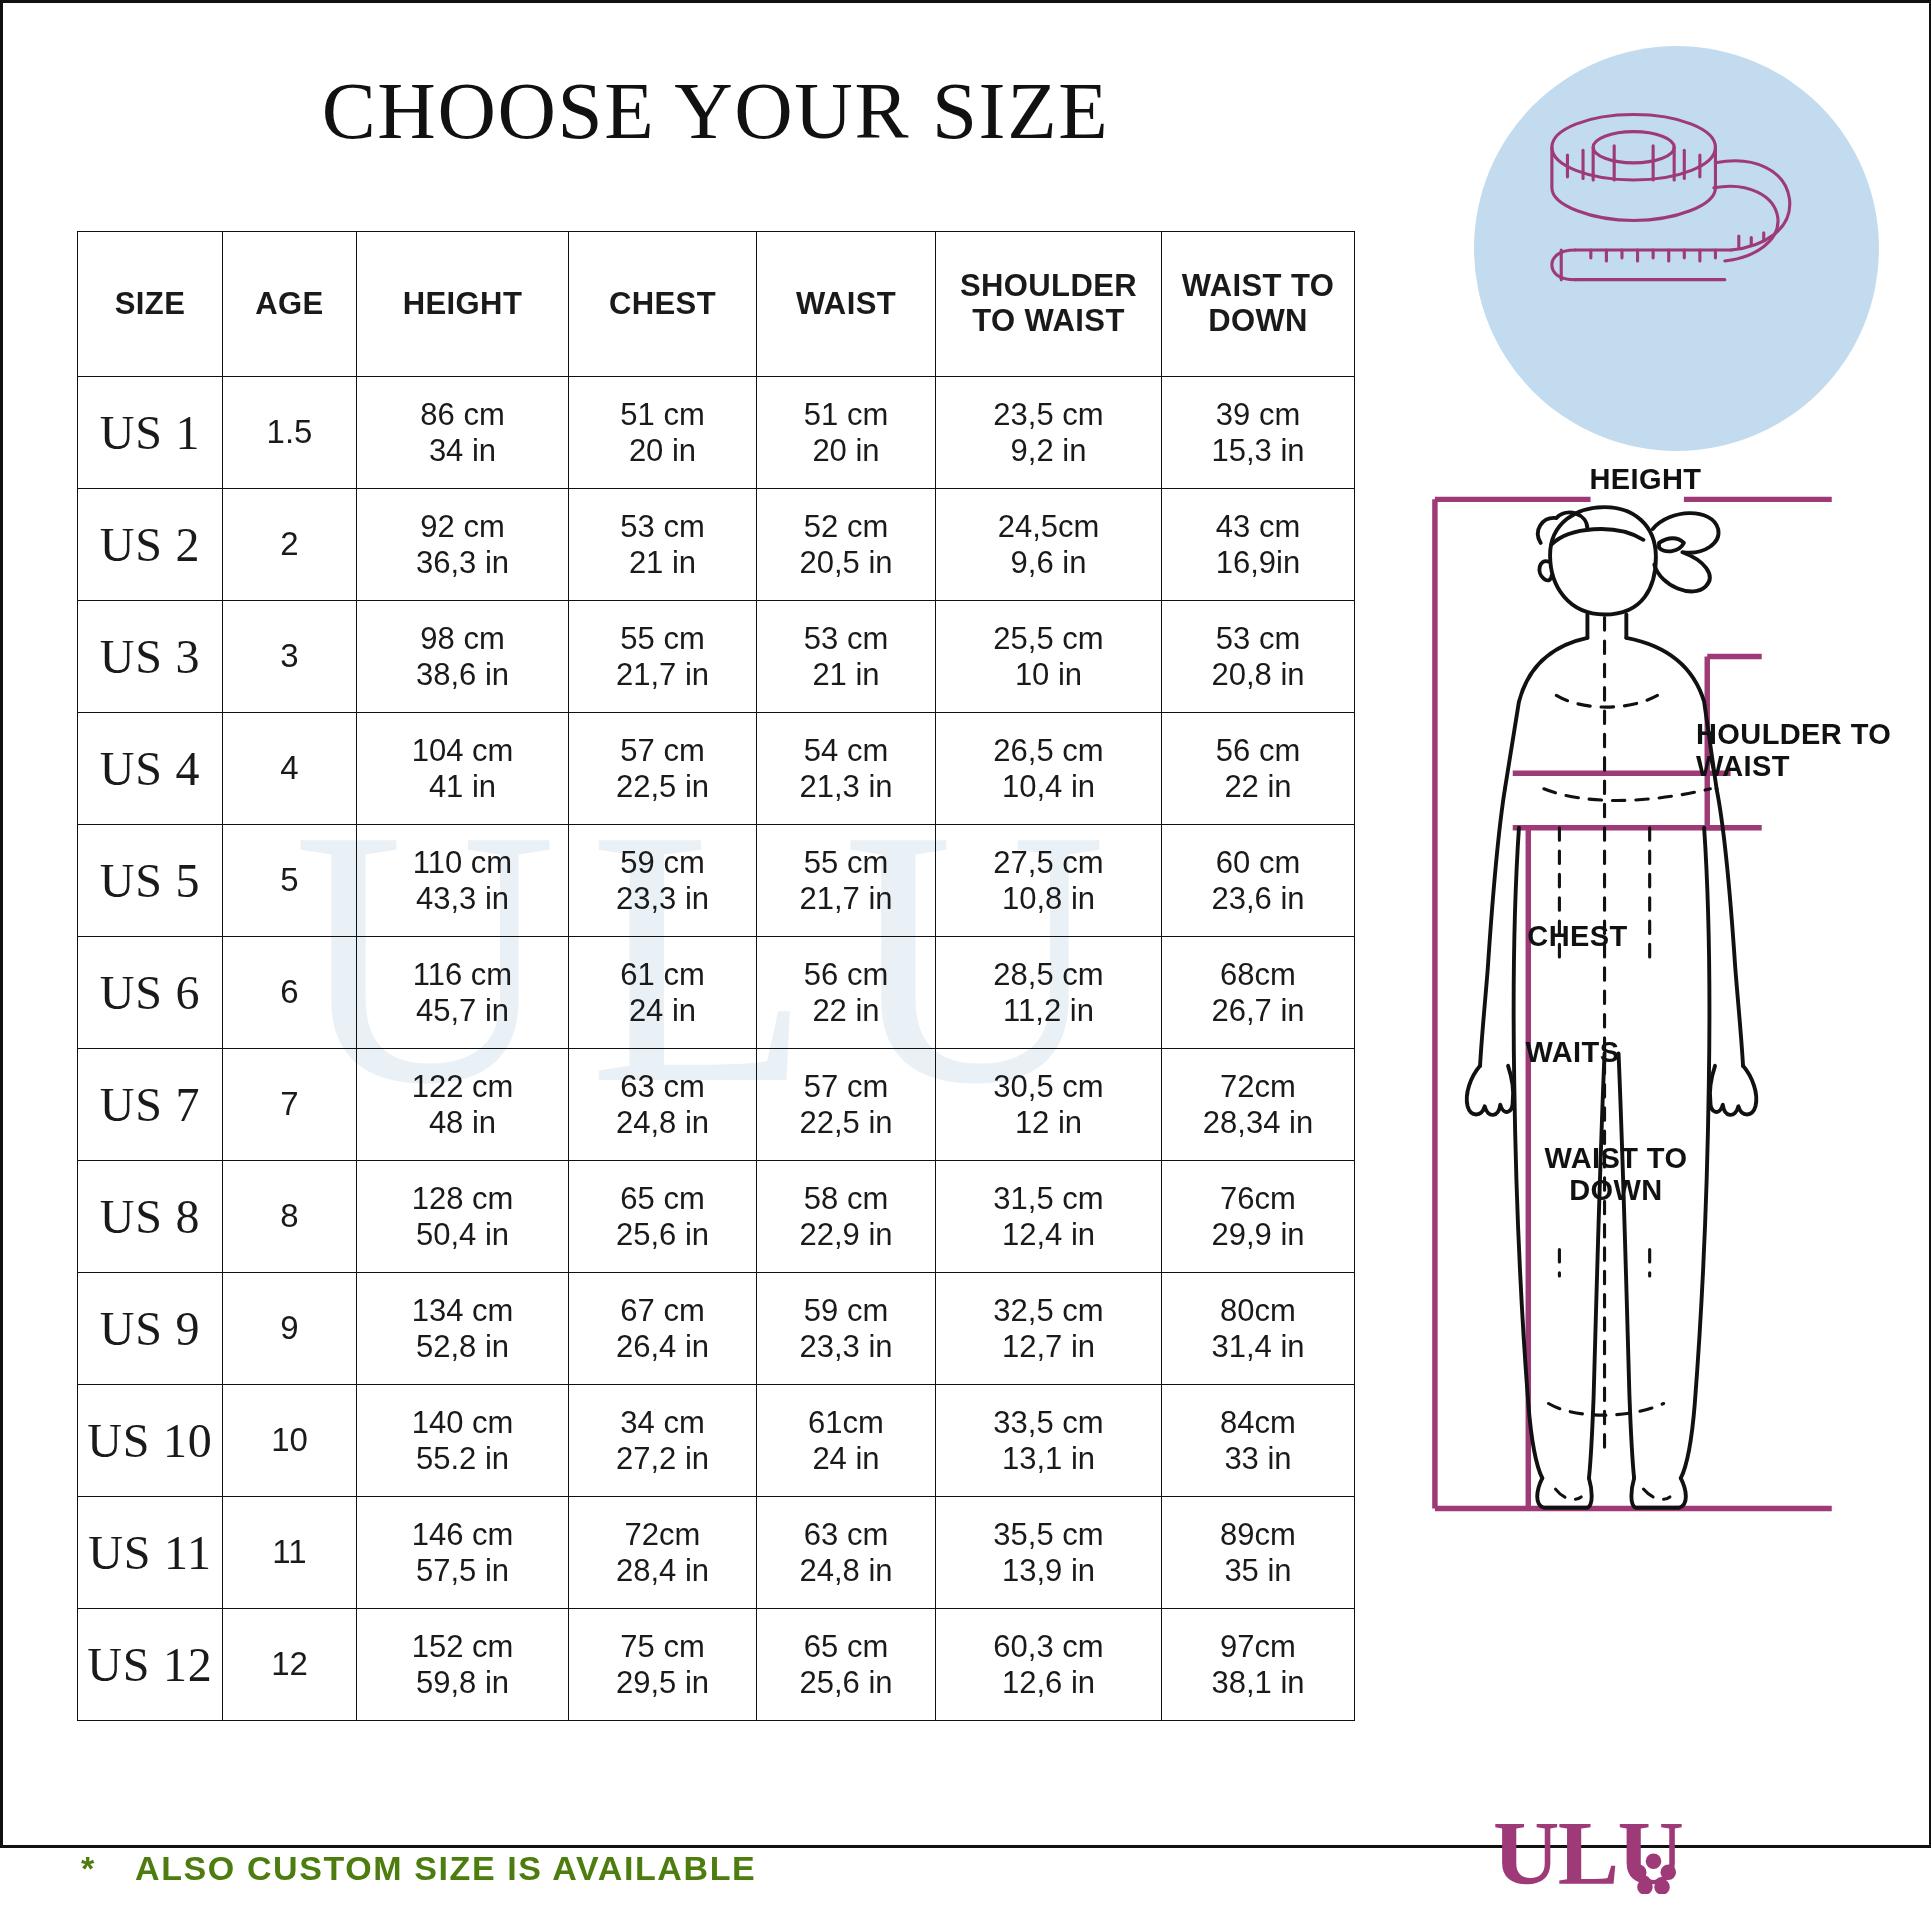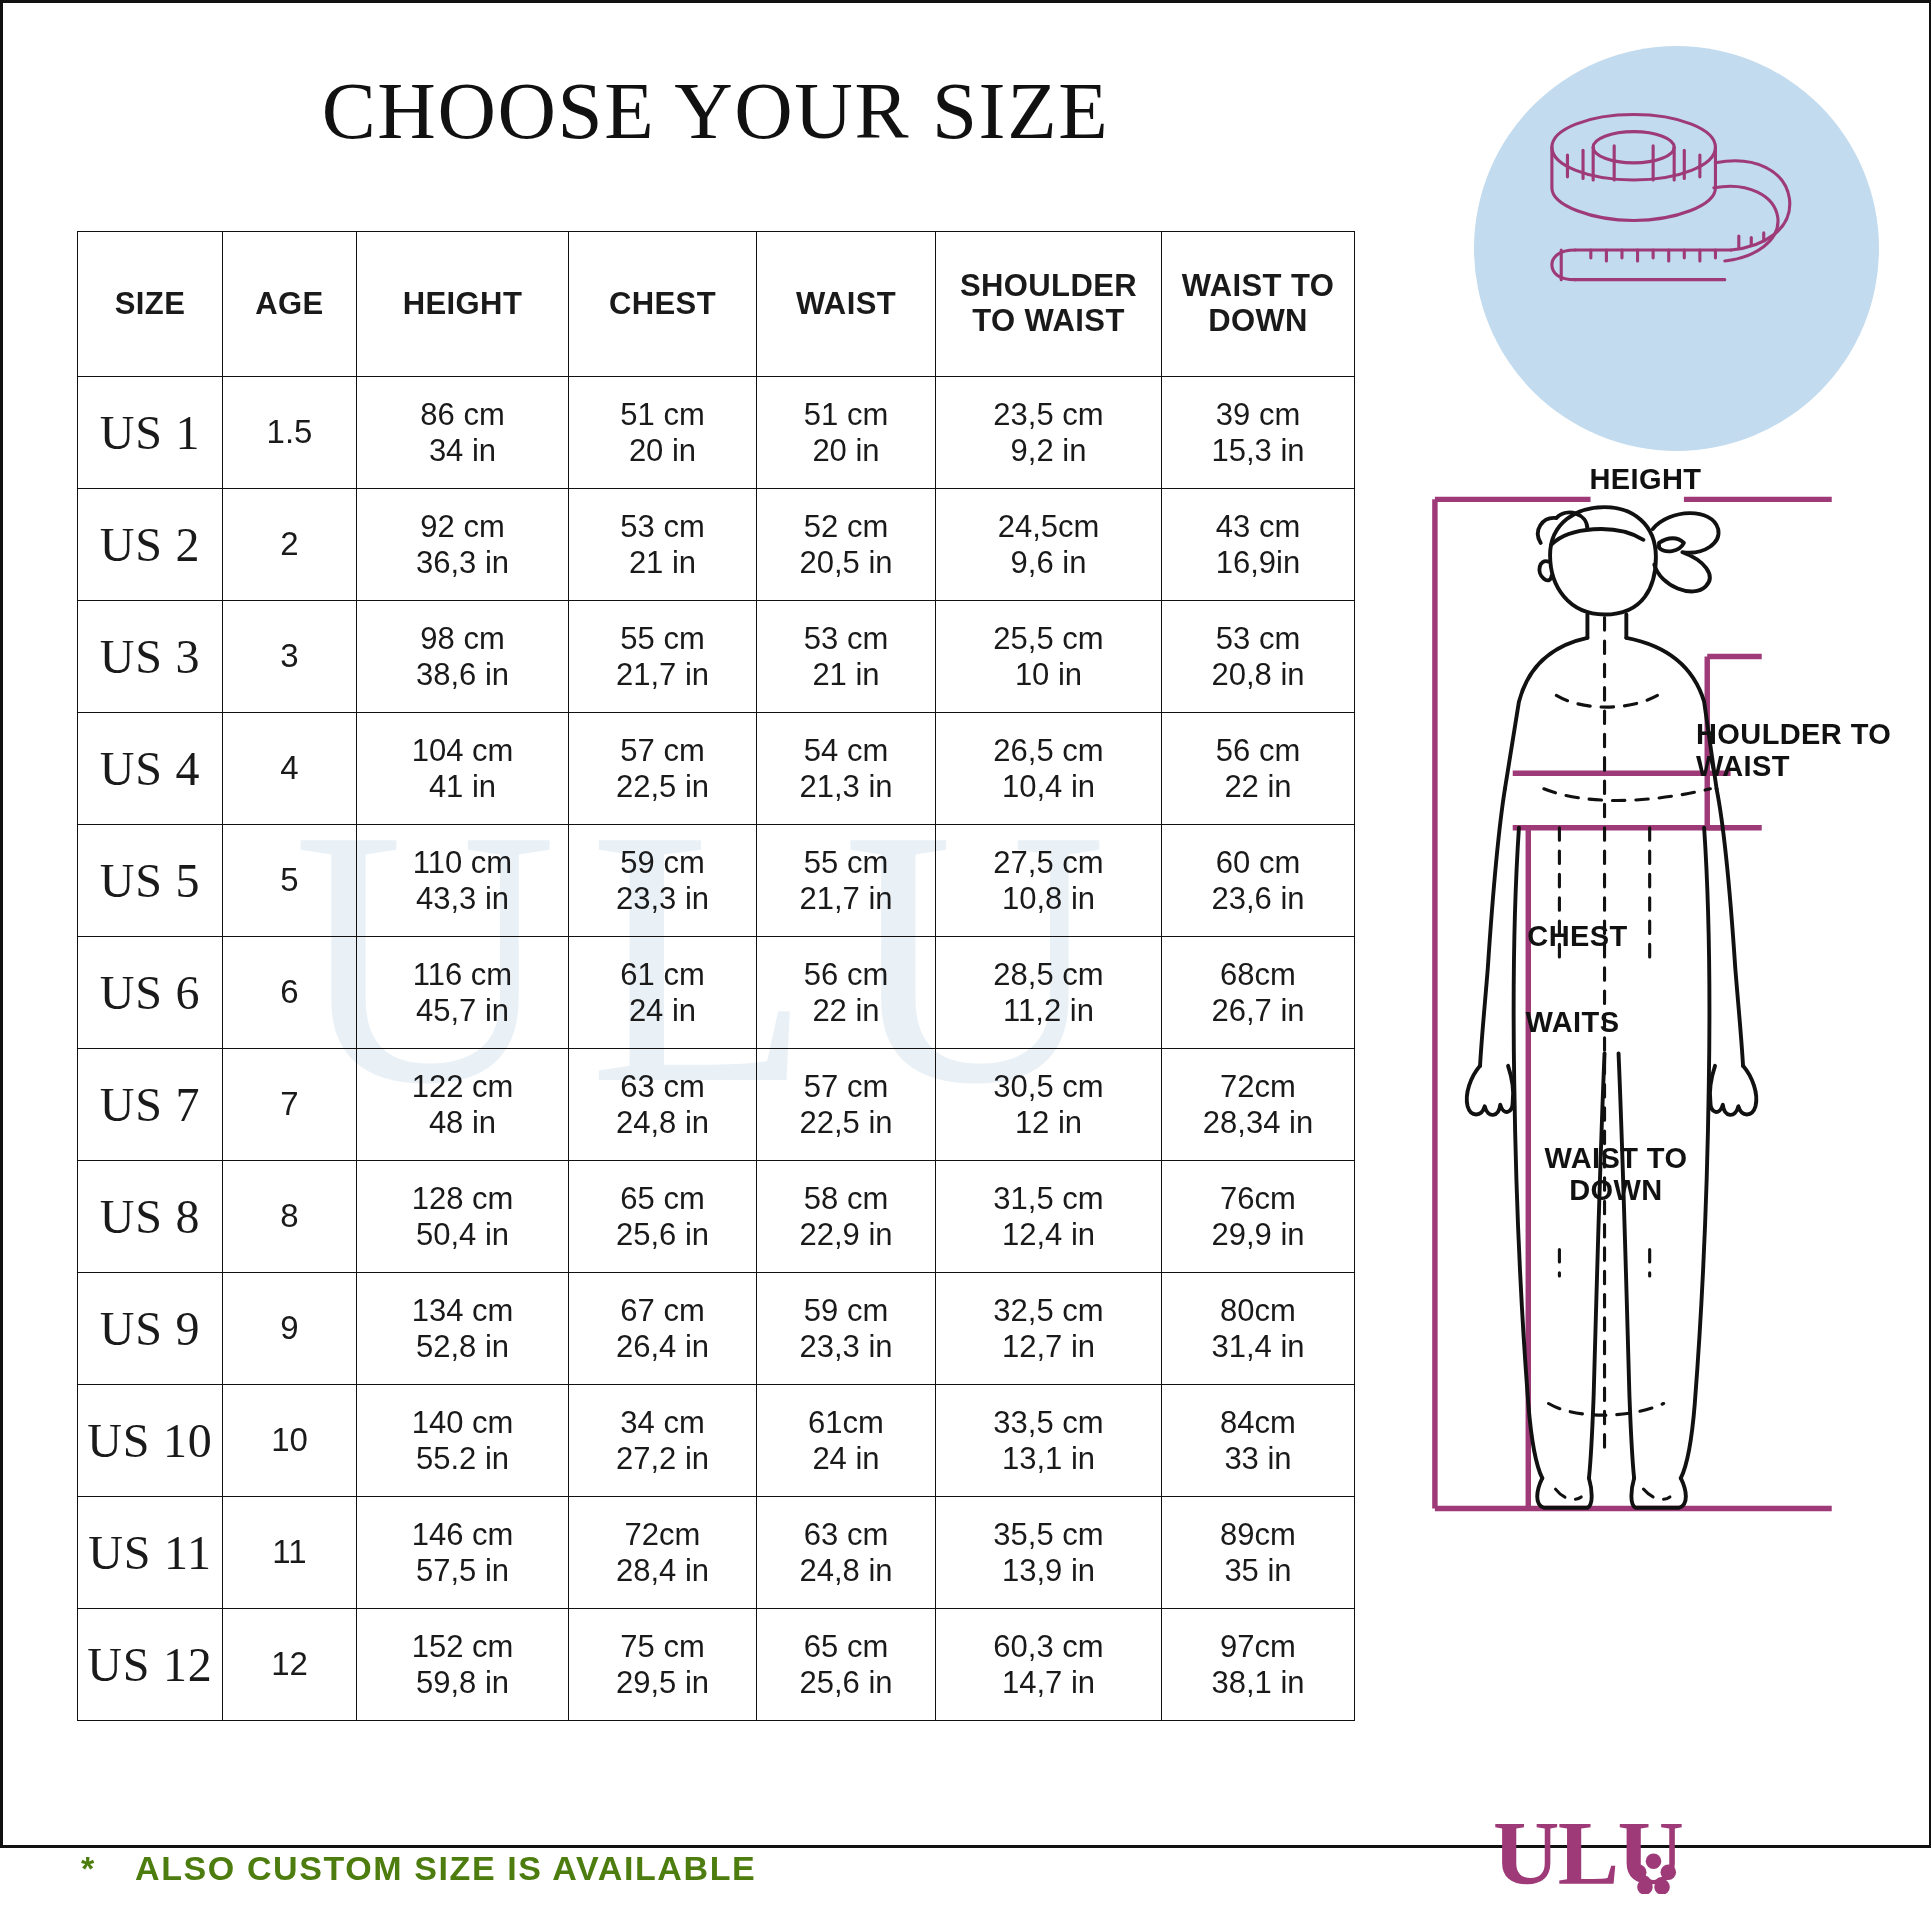--- a/index.html
+++ b/index.html
@@ -151,21 +151,21 @@
     font-size: 29px;
     font-weight: bold;
     color: #111111;
     letter-spacing: 0.4px;
     line-height: 1.1;
     text-align: center;
   }
   #lbl-height  { left: 125px; top: 1.6px; width: 249px; }
   #lbl-stw     { left: 300px; top: 257px; width: 210px; text-align: left; }
   #lbl-chest   { left: 100px; top: 459px; width: 163px; }
-  #lbl-waist   { left: 95px; top: 545px; width: 163px; }
+  #lbl-waist   { left: 95px; top: 575px; width: 163px; }
   #lbl-wtd     { left: 115px; top: 681px; width: 210px; text-align: center; }
 
   
   #logo {
     position: absolute;
     left: 1490px;
     top: 1804px;
     width: 335px;
     height: 101px;
   }
@@ -483,21 +483,21 @@
         <td>
             <span class="val">75 cm</span>
             <span class="val">29,5 in</span>
           </td>
         <td>
             <span class="val">65 cm</span>
             <span class="val">25,6 in</span>
           </td>
         <td>
             <span class="val">60,3 cm</span>
-            <span class="val">14,7 in</span>
+            <span class="val">12,6 in</span>
           </td>
         <td>
             <span class="val">97cm</span>
             <span class="val">38,1 in</span>
           </td>
       </tr>
     </tbody>
   </table>
 
   <div id="footnote">

